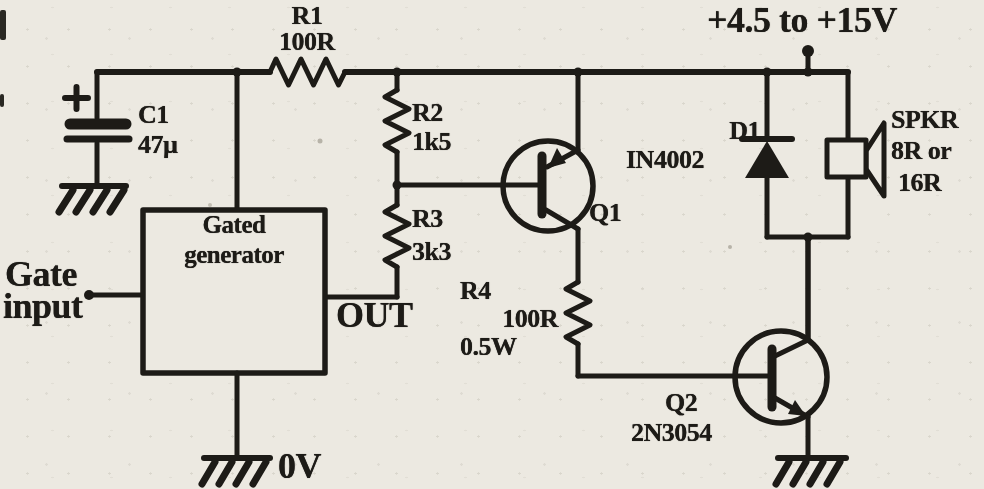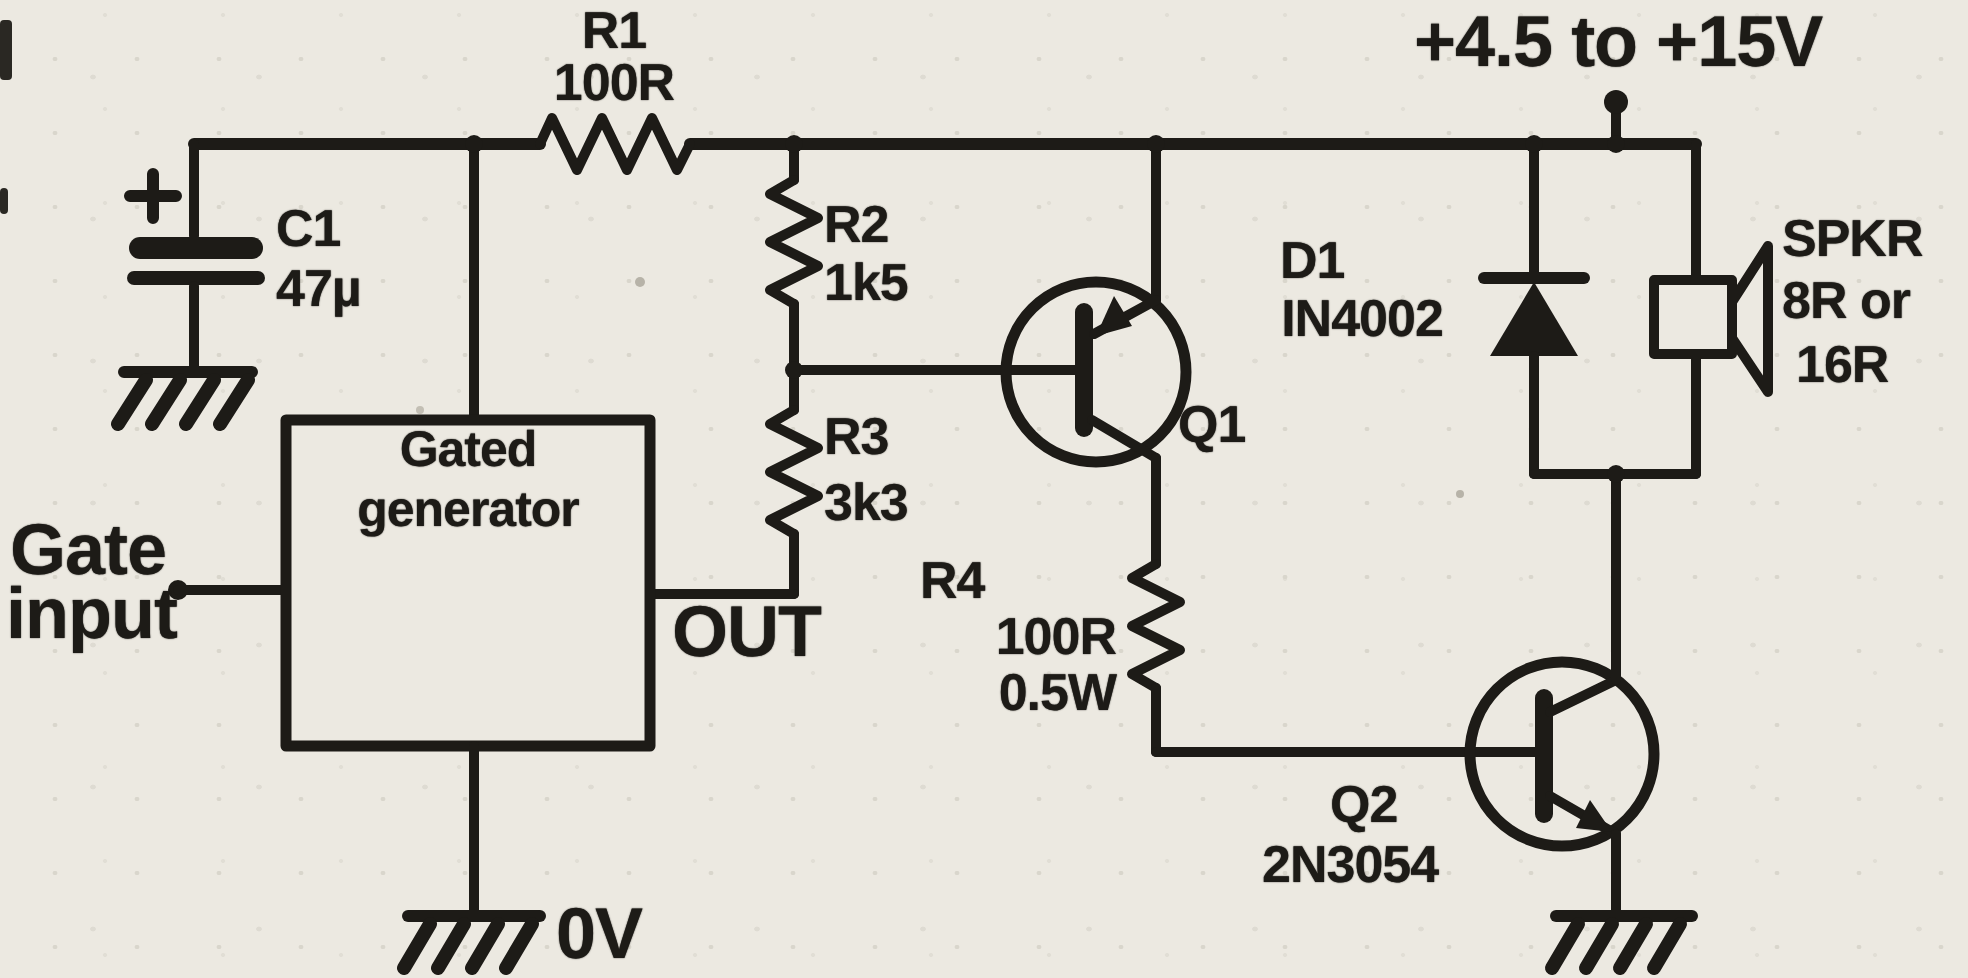--- a/index.html
+++ b/index.html
@@ -7,21 +7,21 @@
     position:relative;
     width:984px;height:489px;
     overflow:hidden;
     background-color:#ece9e1;
     background-image:
       radial-gradient(#d9d6cc 1px, transparent 1.4px),
       radial-gradient(#e1ded5 1px, transparent 1.3px),
       radial-gradient(#dedbd2 1.2px, transparent 1.6px);
     background-size:41px 37px, 59px 47px, 83px 71px;
     background-position:7px 11px, 23px 31px, 5px 3px;
-    font-family:Liberation Sans, sans-serif;
+    font-family:Liberation Serif, serif;
   }
   .lbl{
     position:absolute;
     font-weight:bold;
     font-size:26px;
     line-height:27px;
     color:#1d1b17;
     letter-spacing:-0.5px;
     white-space:nowrap;
     text-shadow:0 0 0.7px #1d1b17;
@@ -178,24 +178,24 @@
   <div class="lbl" style="left:412px;top:99px">R2</div>
   <div class="lbl" style="left:412px;top:128px">1k5</div>
 
   <div class="lbl" style="left:412px;top:205px">R3</div>
   <div class="lbl" style="left:412px;top:238px">3k3</div>
 
   <div class="lbl" style="left:589px;top:199px">Q1</div>
 
   <div class="lbl" style="left:460px;top:277px;width:98px;">R4</div>
   <div class="lbl" style="left:460px;top:305px;width:98px;text-align:right">100R</div>
-  <div class="lbl" style="left:460px;top:333px;width:98px;text-align:right">0.5W</div>
-
-  <div class="lbl" style="left:640px;top:117px;width:96px;">D1</div>
-  <div class="lbl" style="left:626px;top:146px;width:110px;text-align:center">IN4002</div>
+  <div class="lbl" style="left:460px;top:333px;width:98px;text-align:left">0.5W</div>
+
+  <div class="lbl" style="left:664px;top:117px;width:96px;text-align:right">D1</div>
+  <div class="lbl" style="left:626px;top:146px;width:110px;text-align:left">IN4002</div>
 
   <div class="lbl big" style="left:707px;top:7px">+4.5 to +15V</div>
 
   <div class="lbl" style="left:891px;top:106px">SPKR</div>
   <div class="lbl" style="left:891px;top:137px">8R or</div>
   <div class="lbl" style="left:898px;top:169px">16R</div>
 
   <div class="lbl" style="left:665px;top:389px">Q2</div>
   <div class="lbl" style="left:631px;top:419px">2N3054</div>
 

